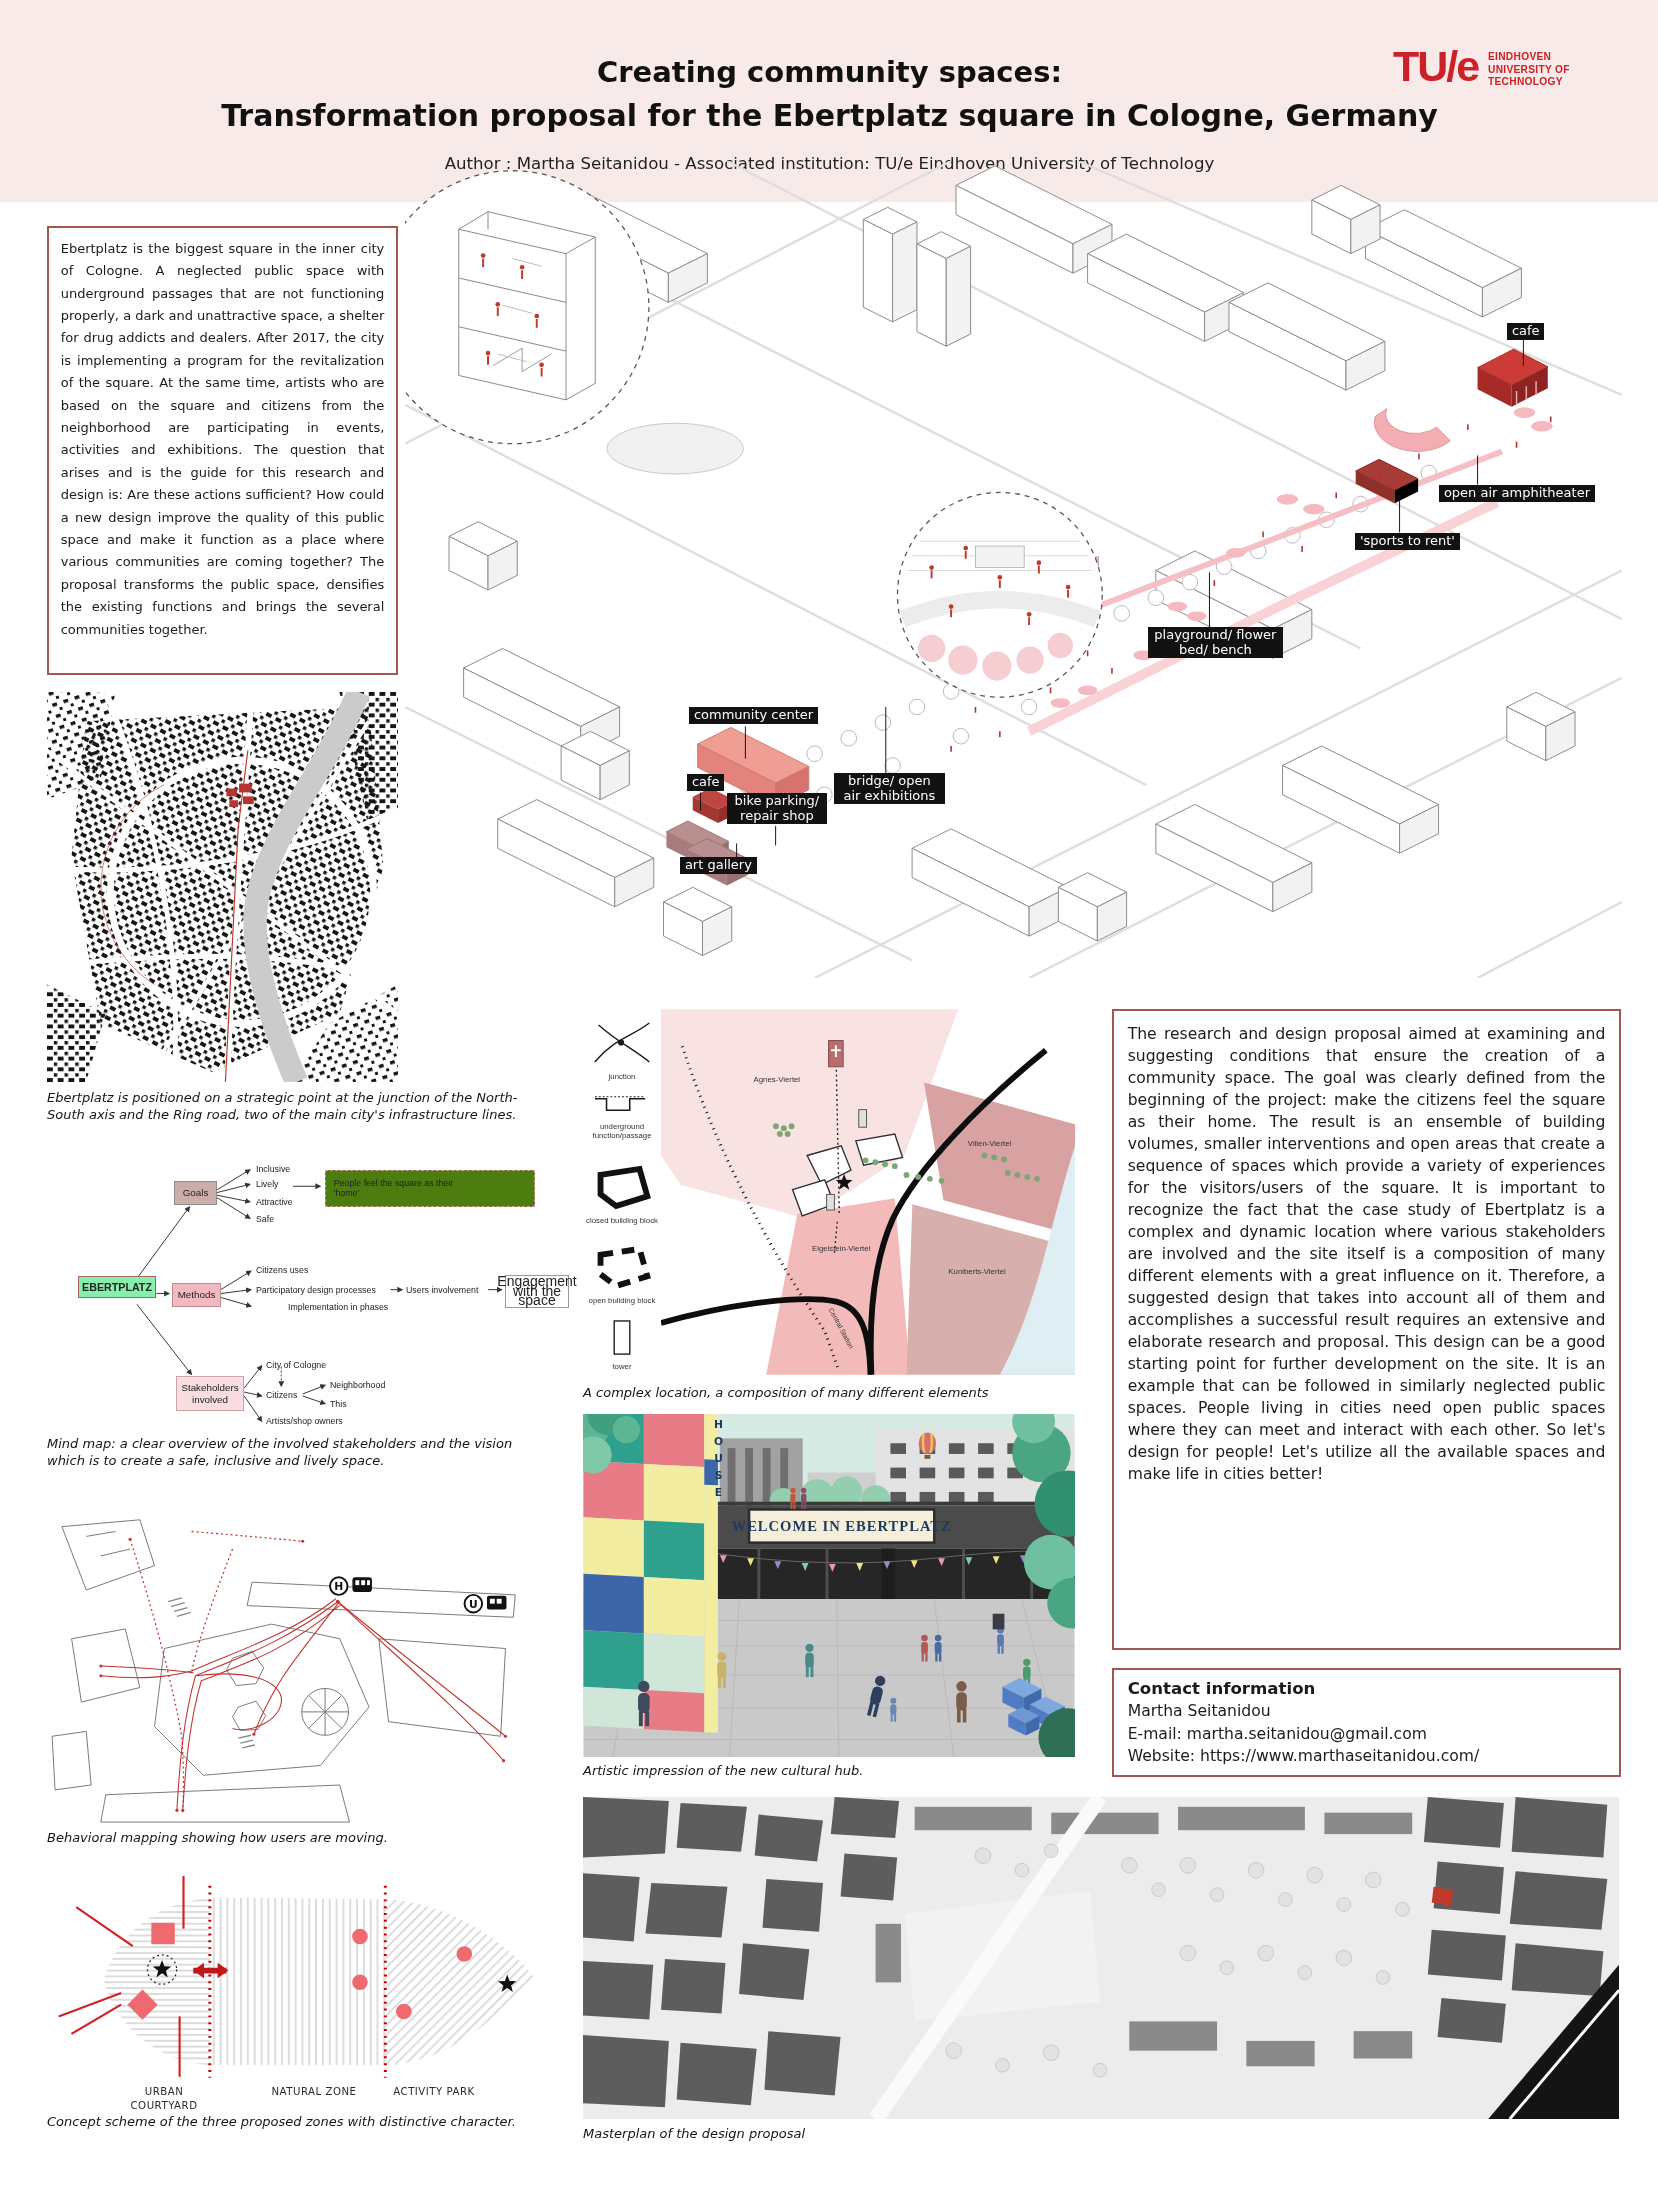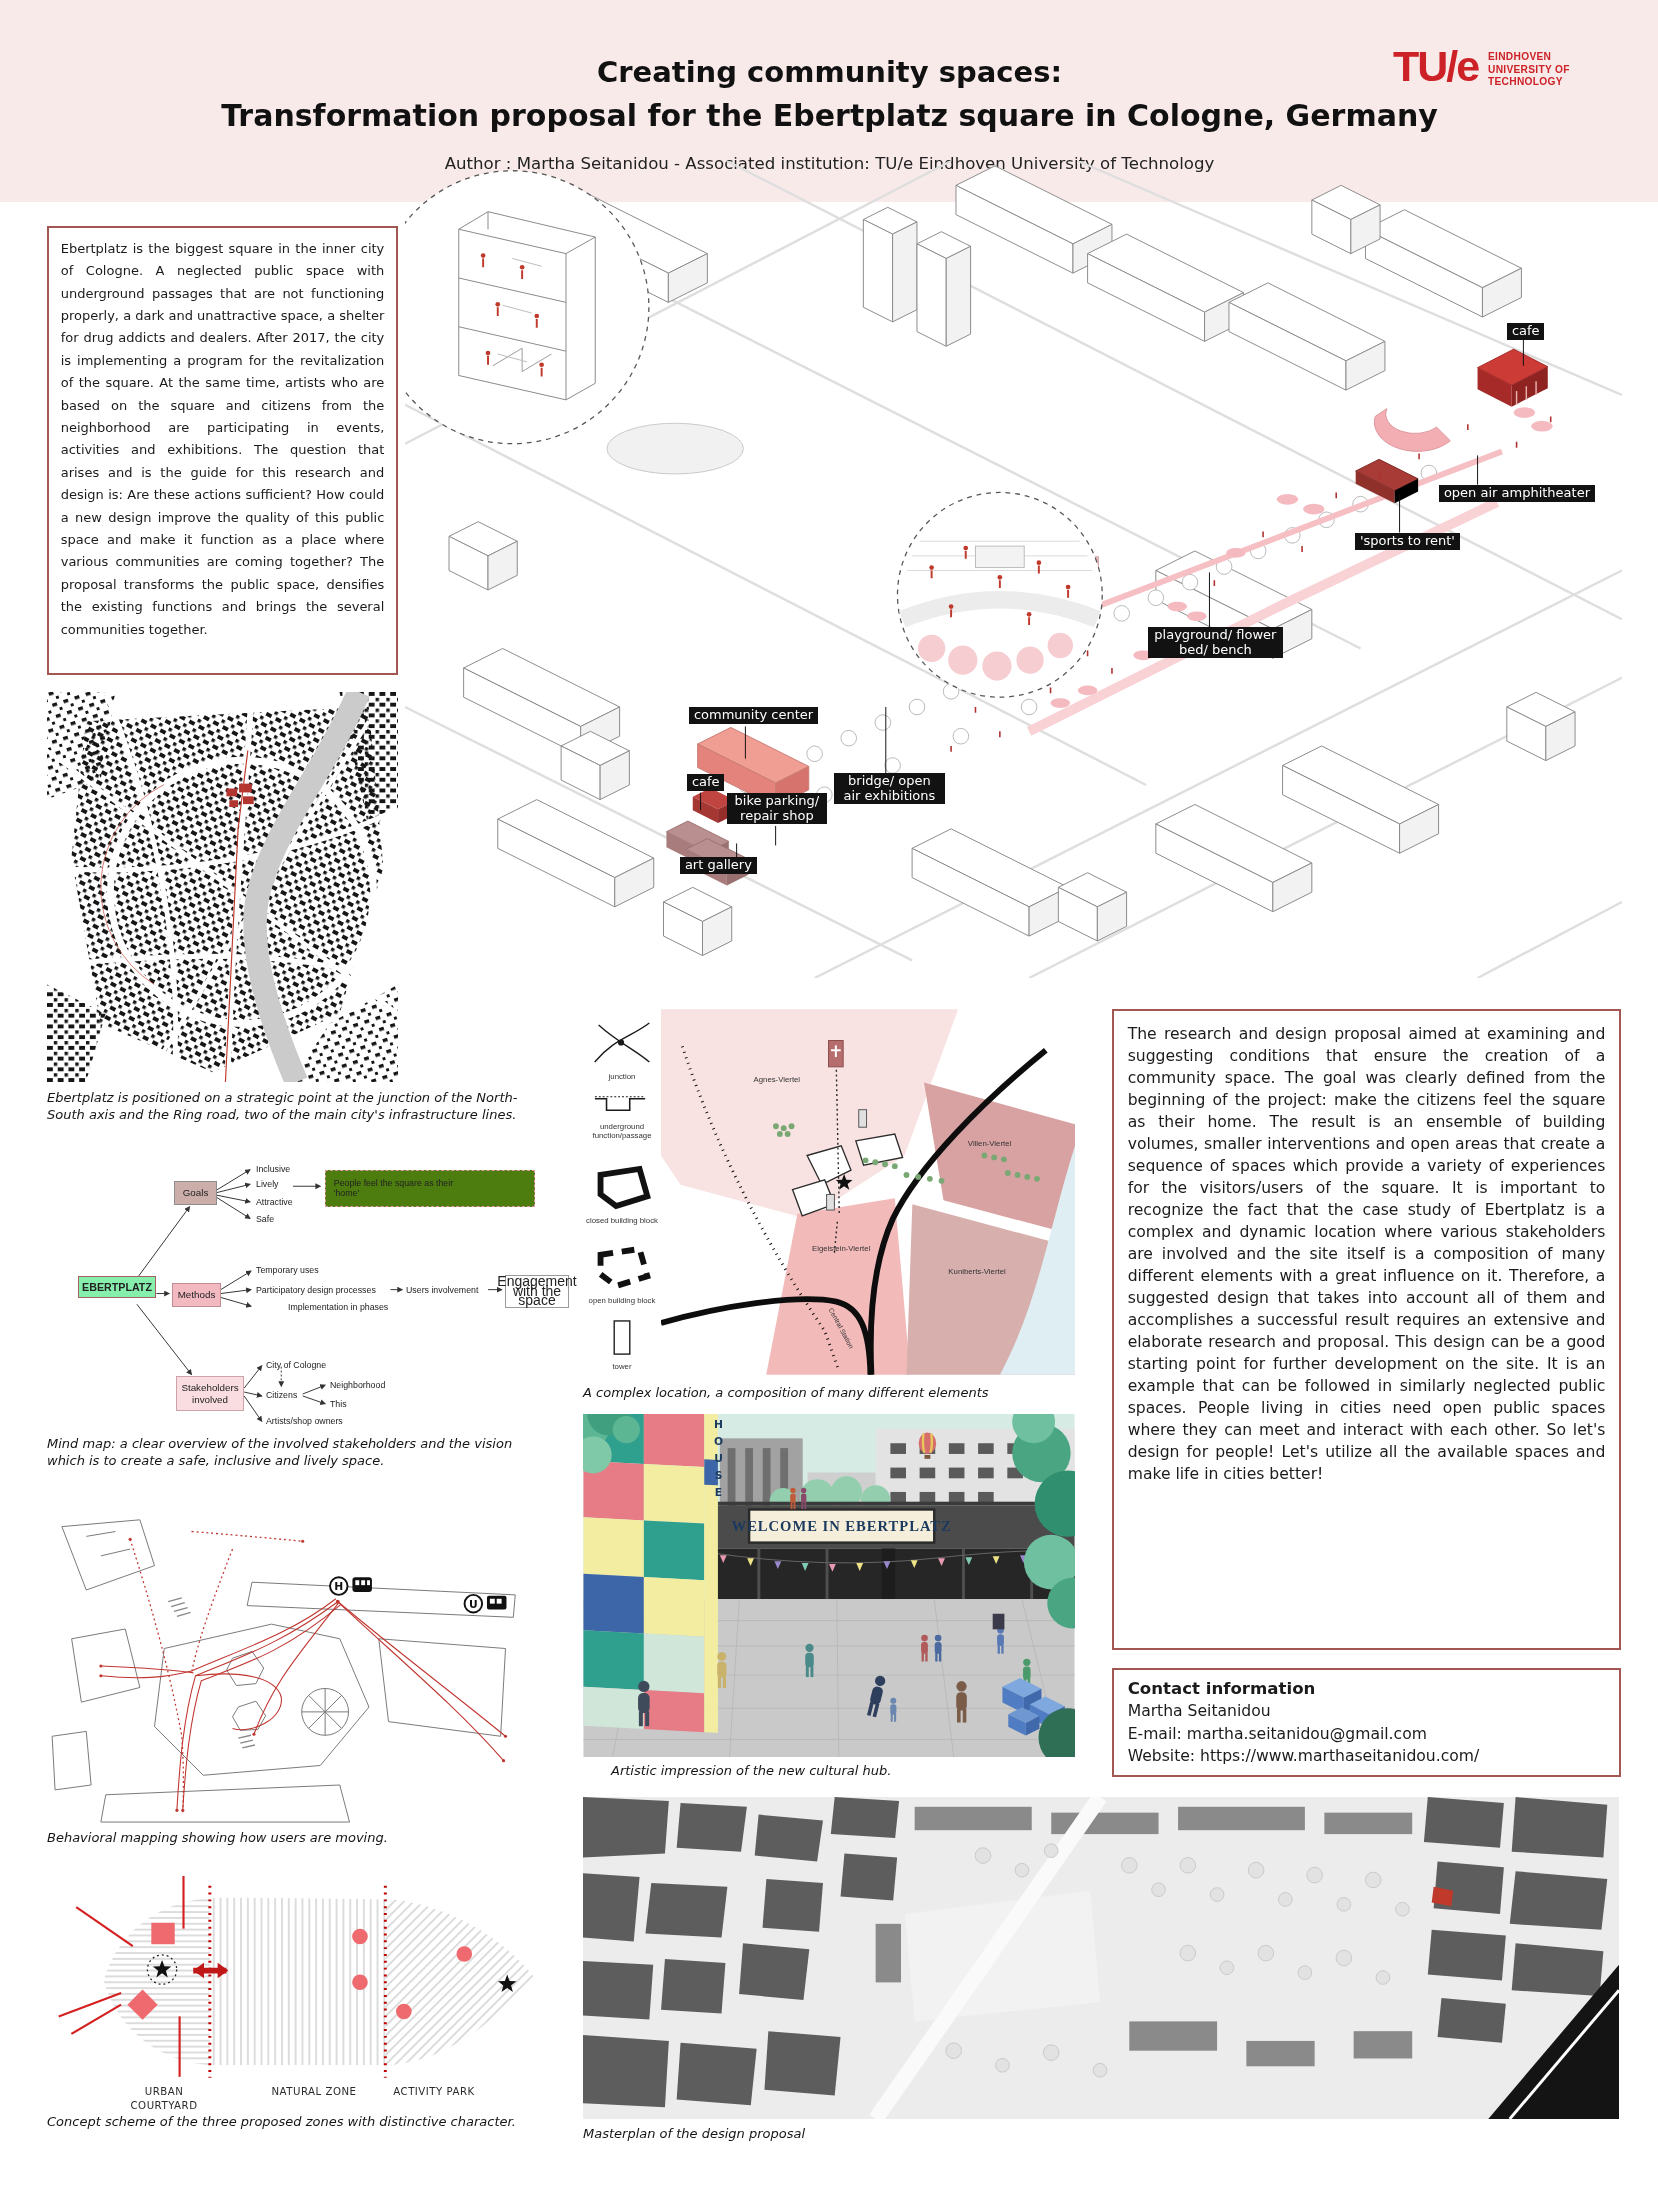--- a/index.html
+++ b/index.html
@@ -130,21 +130,21 @@
     <div class="mm-box" style="left:31px;top:120px;width:76px;height:19.5px;background:#86efac;border-color:#a36161;font-size:10.7px;font-weight:700;">EBERTPLATZ</div>
     <div class="mm-box" style="left:127px;top:25px;width:41px;height:21.5px;background:#cbaeaa;border-color:#8d8d8d;font-size:9.8px;">Goals</div>
     <div class="mm-item" style="left:209px;top:7.8px;">Inclusive</div>
     <div class="mm-item" style="left:209px;top:23.4px;">Lively</div>
     <div class="mm-item" style="left:209px;top:41px;">Attractive</div>
     <div class="mm-item" style="left:209px;top:58px;">Safe</div>
     <div class="mm-box" style="left:278px;top:13.7px;width:200px;height:35px;border:1px dashed #dc9aa0;background:#4d7c0f;font-size:8.8px;justify-content:flex-start;padding-left:7.8px;">
       <span style="display:block;width:122px;text-align:left;">People feel the square as their 'home'</span>
     </div>
     <div class="mm-box" style="left:125px;top:127px;width:47px;height:21.5px;background:#f2b9c0;border-color:#c08d94;font-size:9.8px;">Methods</div>
-    <div class="mm-item" style="left:209px;top:109px;">Temporary uses</div>
+    <div class="mm-item" style="left:209px;top:109px;">Citizens uses</div>
     <div class="mm-item" style="left:209px;top:129px;">Participatory design processes</div>
     <div class="mm-item" style="left:209px;top:146px;padding-left:32px;">Implementation in phases</div>
     <div class="mm-item" style="left:359px;top:129px;">Users involvement</div>
     <div class="mm-box" style="left:458px;top:119px;width:62px;height:31px;border:1px solid #9a9a9a;background:#fff;font-size:14px;line-height:9.8px;">Engagement with the space</div>
     <div class="mm-box" style="left:129px;top:220px;width:66px;height:33px;background:#fadde0;border-color:#cda3a8;font-size:9.8px;line-height:11.7px;">Stakeholders involved</div>
     <div class="mm-item" style="left:219px;top:204px;">City of  Cologne</div>
     <div class="mm-item" style="left:219px;top:234px;">Citizens</div>
     <div class="mm-item" style="left:219px;top:260px;">Artists/shop owners</div>
     <div class="mm-item" style="left:283px;top:224px;">Neighborhood</div>
     <div class="mm-item" style="left:283px;top:243px;">This</div>
@@ -706,21 +706,21 @@
         <circle cx="470" cy="40" r="30" fill="#4aa583"></circle>
           <circle cx="497" cy="92" r="34" fill="#2f8f6f"></circle>
           <circle cx="480" cy="152" r="28" fill="#6fc0a0"></circle>
           <circle cx="502" cy="194" r="26" fill="#4aa583"></circle>
           <circle cx="462" cy="8" r="22" fill="#6fc0a0"></circle>
         <circle cx="497" cy="332" r="30" fill="#2e6f55"></circle>
       </g>
     </svg>
     <div class="house-vert" style="left:129px;top:3.9px;">HOUSE</div>
   </div>
-  <div class="cap" style="left:583px;top:1763px;width:507px;margin-left:28px;">Artistic impression of the new cultural hub.</div>
+  <div class="cap" style="left:583px;top:1763px;width:507px;">Artistic impression of the new cultural hub.</div>
 
   <div class="fig" style="left:583px;top:1797px;width:1036px;height:322px;">
     <svg width="1036" height="322" viewBox="0 0 1062 330">
       <rect x="0" y="0" width="1062" height="330" fill="#ececec"></rect>
       <g fill="#5d5d5d">
         <polygon points="0,0 88,4 84,58 0,62"></polygon>
           <polygon points="100,6 168,10 162,56 96,52"></polygon>
         <polygon points="0,78 58,82 52,148 0,144"></polygon>
           <polygon points="70,88 148,92 142,144 64,140"></polygon>
         <polygon points="0,168 72,172 68,228 0,224"></polygon>

